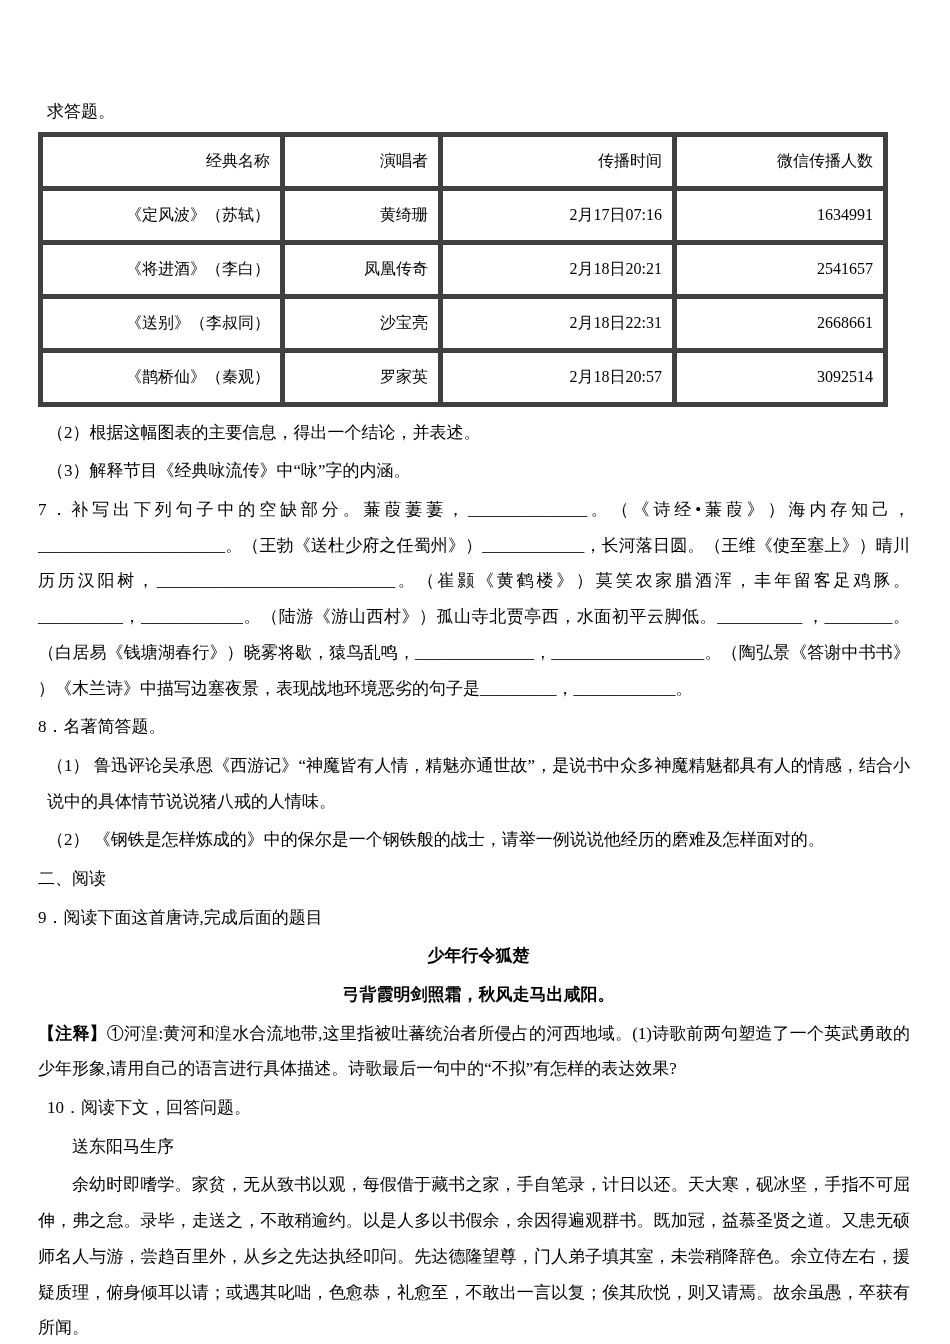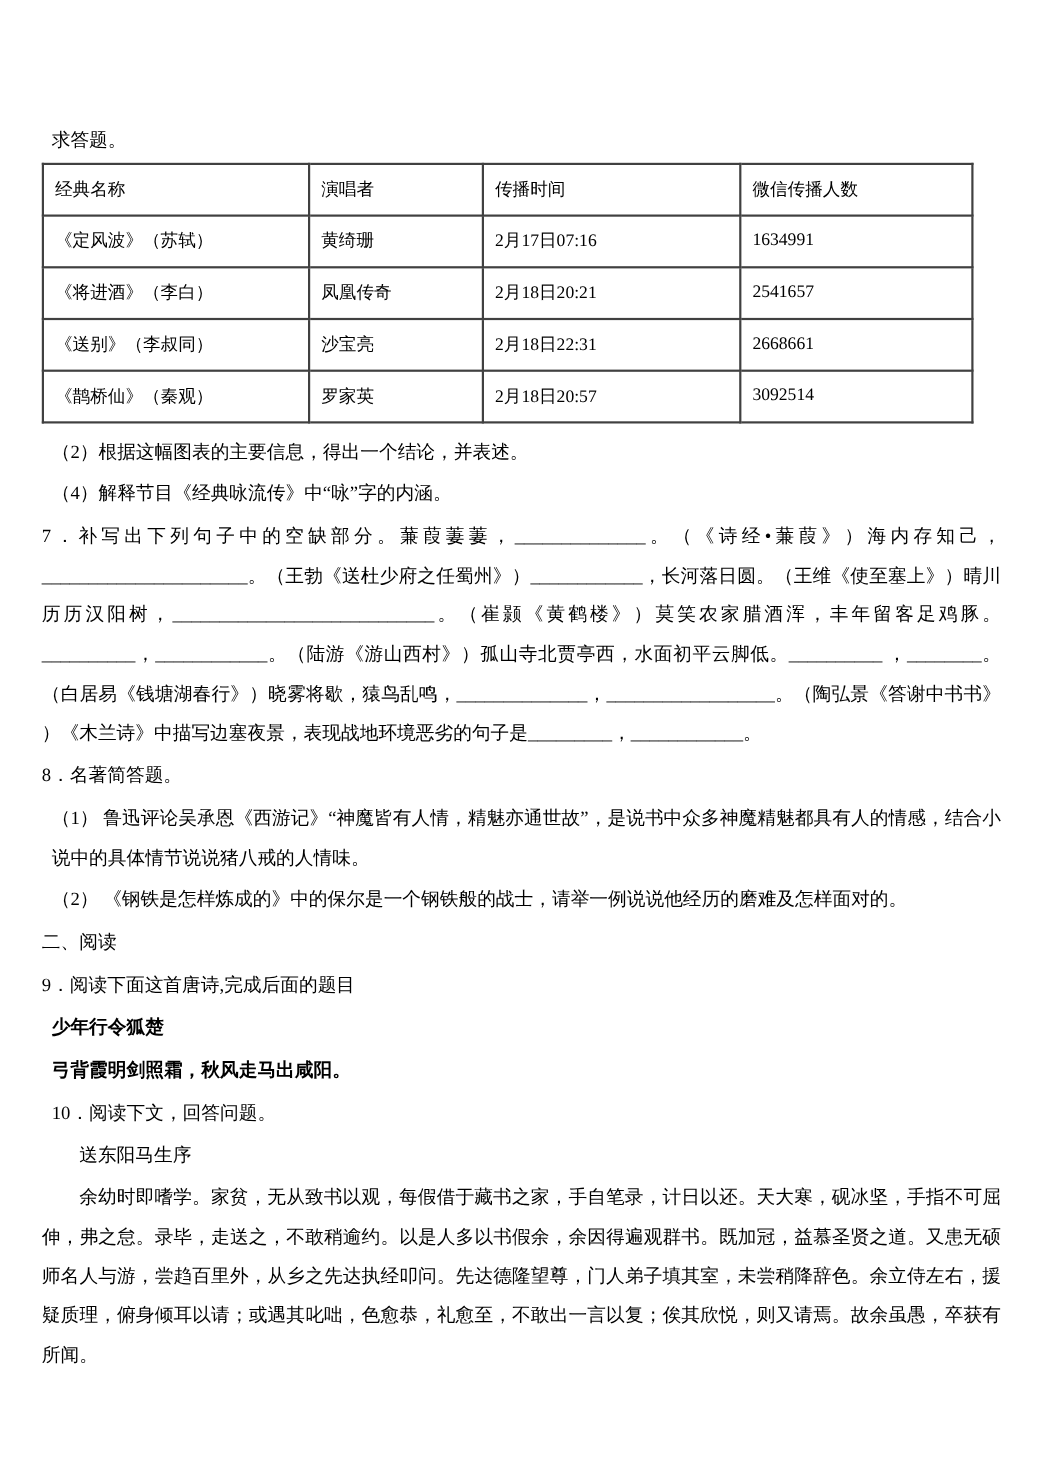--- a/index.html
+++ b/index.html
@@ -9,40 +9,41 @@
     min-height: 1344px;
     background: #ffffff;
     color: #000000;
     padding: 94px 40px 48px 38px;
     font-family: "Liberation Serif", "DejaVu Serif", serif;
     font-size: 17px;
   }
   .para { margin: 3px 0; line-height: 2.1; }
   .justify { text-align: justify; }
   .sub { padding-left: 9px; }
-  .intro { padding-left: 9px; margin: 16px 0 2px 0; }
+  .intro { padding-left: 9px; margin: 0 0 2px 0; }
   .program-table {
     border-collapse: collapse;
     width: 845px;
     table-layout: fixed;
     margin: 2px 0 8px 0;
   }
   .program-table td {
-    border: 2px solid #404040;
+    border: 5px solid #404040;
     height: 47px;
-    padding: 4px 10px;
+    padding: 14px 10px;
     font-size: 16px;
     vertical-align: middle;
     overflow: hidden;
+    text-align: right;
   }
   .col1 { width: 242px; }
   .col2 { width: 158px; }
   .col3 { width: 234px; }
   .col4 { width: 211px; }
-  .poem-title, .poem-line { font-weight: bold; padding-left: 9px; }
+  .poem-title, .poem-line { font-weight: bold; padding-left: 9px; text-align: center; }
   .note-label { font-weight: bold; }
   .passage-title { padding-left: 2em; }
   .passage { text-indent: 2em; }
 </style>
 </head>
 <body>
 
 <div class="page">
 
   <p class="para intro">求答题。</p>
@@ -82,31 +83,32 @@
       <tr>
         <td>《鹊桥仙》（秦观）</td>
         <td>罗家英</td>
         <td>2月18日20:57</td>
         <td>3092514</td>
       </tr>
     </tbody>
   </table>
 
   <p class="para sub">（2）根据这幅图表的主要信息，得出一个结论，并表述。</p>
-  <p class="para sub">（4）解释节目《经典咏流传》中“咏”字的内涵。</p>
+  <p class="para sub">（3）解释节目《经典咏流传》中“咏”字的内涵。</p>
 
   <p class="para justify">7．补写出下列句子中的空缺部分。蒹葭萋萋，______________。（《诗经•蒹葭》）海内存知己，______________________。（王勃《送杜少府之任蜀州》）____________，长河落日圆。（王维《使至塞上》）晴川历历汉阳树，____________________________。（崔颢《黄鹤楼》）莫笑农家腊酒浑，丰年留客足鸡豚。__________，____________。（陆游《游山西村》）孤山寺北贾亭西，水面初平云脚低。__________ ，________。（白居易《钱塘湖春行》）晓雾将歇，猿鸟乱鸣，______________，__________________。（陶弘景《答谢中书书》 ）《木兰诗》中描写边塞夜景，表现战地环境恶劣的句子是_________，____________。</p>
 
   <p class="para">8．名著简答题。</p>
   <p class="para sub justify">（1） 鲁迅评论吴承恩《西游记》“神魔皆有人情，精魅亦通世故”，是说书中众多神魔精魅都具有人的情感，结合小说中的具体情节说说猪八戒的人情味。</p>
   <p class="para sub">（2） 《钢铁是怎样炼成的》中的保尔是一个钢铁般的战士，请举一例说说他经历的磨难及怎样面对的。</p>
 
   <p class="para">二、阅读</p>
 
   <p class="para">9．阅读下面这首唐诗,完成后面的题目</p>
   <p class="para poem-title">少年行令狐楚</p>
   <p class="para poem-line">弓背霞明剑照霜，秋风走马出咸阳。</p>
+  <p class="para justify"><span class="note-label">【注释】</span><span>①河湟:黄河和湟水合流地带,这里指被吐蕃统治者所侵占的河西地域。(1)诗歌前两句塑造了一个英武勇敢的少年形象,请用自己的语言进行具体描述。诗歌最后一句中的“不拟”有怎样的表达效果?</span></p>
 
   <p class="para sub">10．阅读下文，回答问题。</p>
   <p class="para passage-title">送东阳马生序</p>
   <p class="para justify passage">余幼时即嗜学。家贫，无从致书以观，每假借于藏书之家，手自笔录，计日以还。天大寒，砚冰坚，手指不可屈伸，弗之怠。录毕，走送之，不敢稍逾约。以是人多以书假余，余因得遍观群书。既加冠，益慕圣贤之道。又患无硕师名人与游，尝趋百里外，从乡之先达执经叩问。先达德隆望尊，门人弟子填其室，未尝稍降辞色。余立侍左右，援疑质理，俯身倾耳以请；或遇其叱咄，色愈恭，礼愈至，不敢出一言以复；俟其欣悦，则又请焉。故余虽愚，卒获有所闻。</p>
 
 </div>
 
 </body></html>

